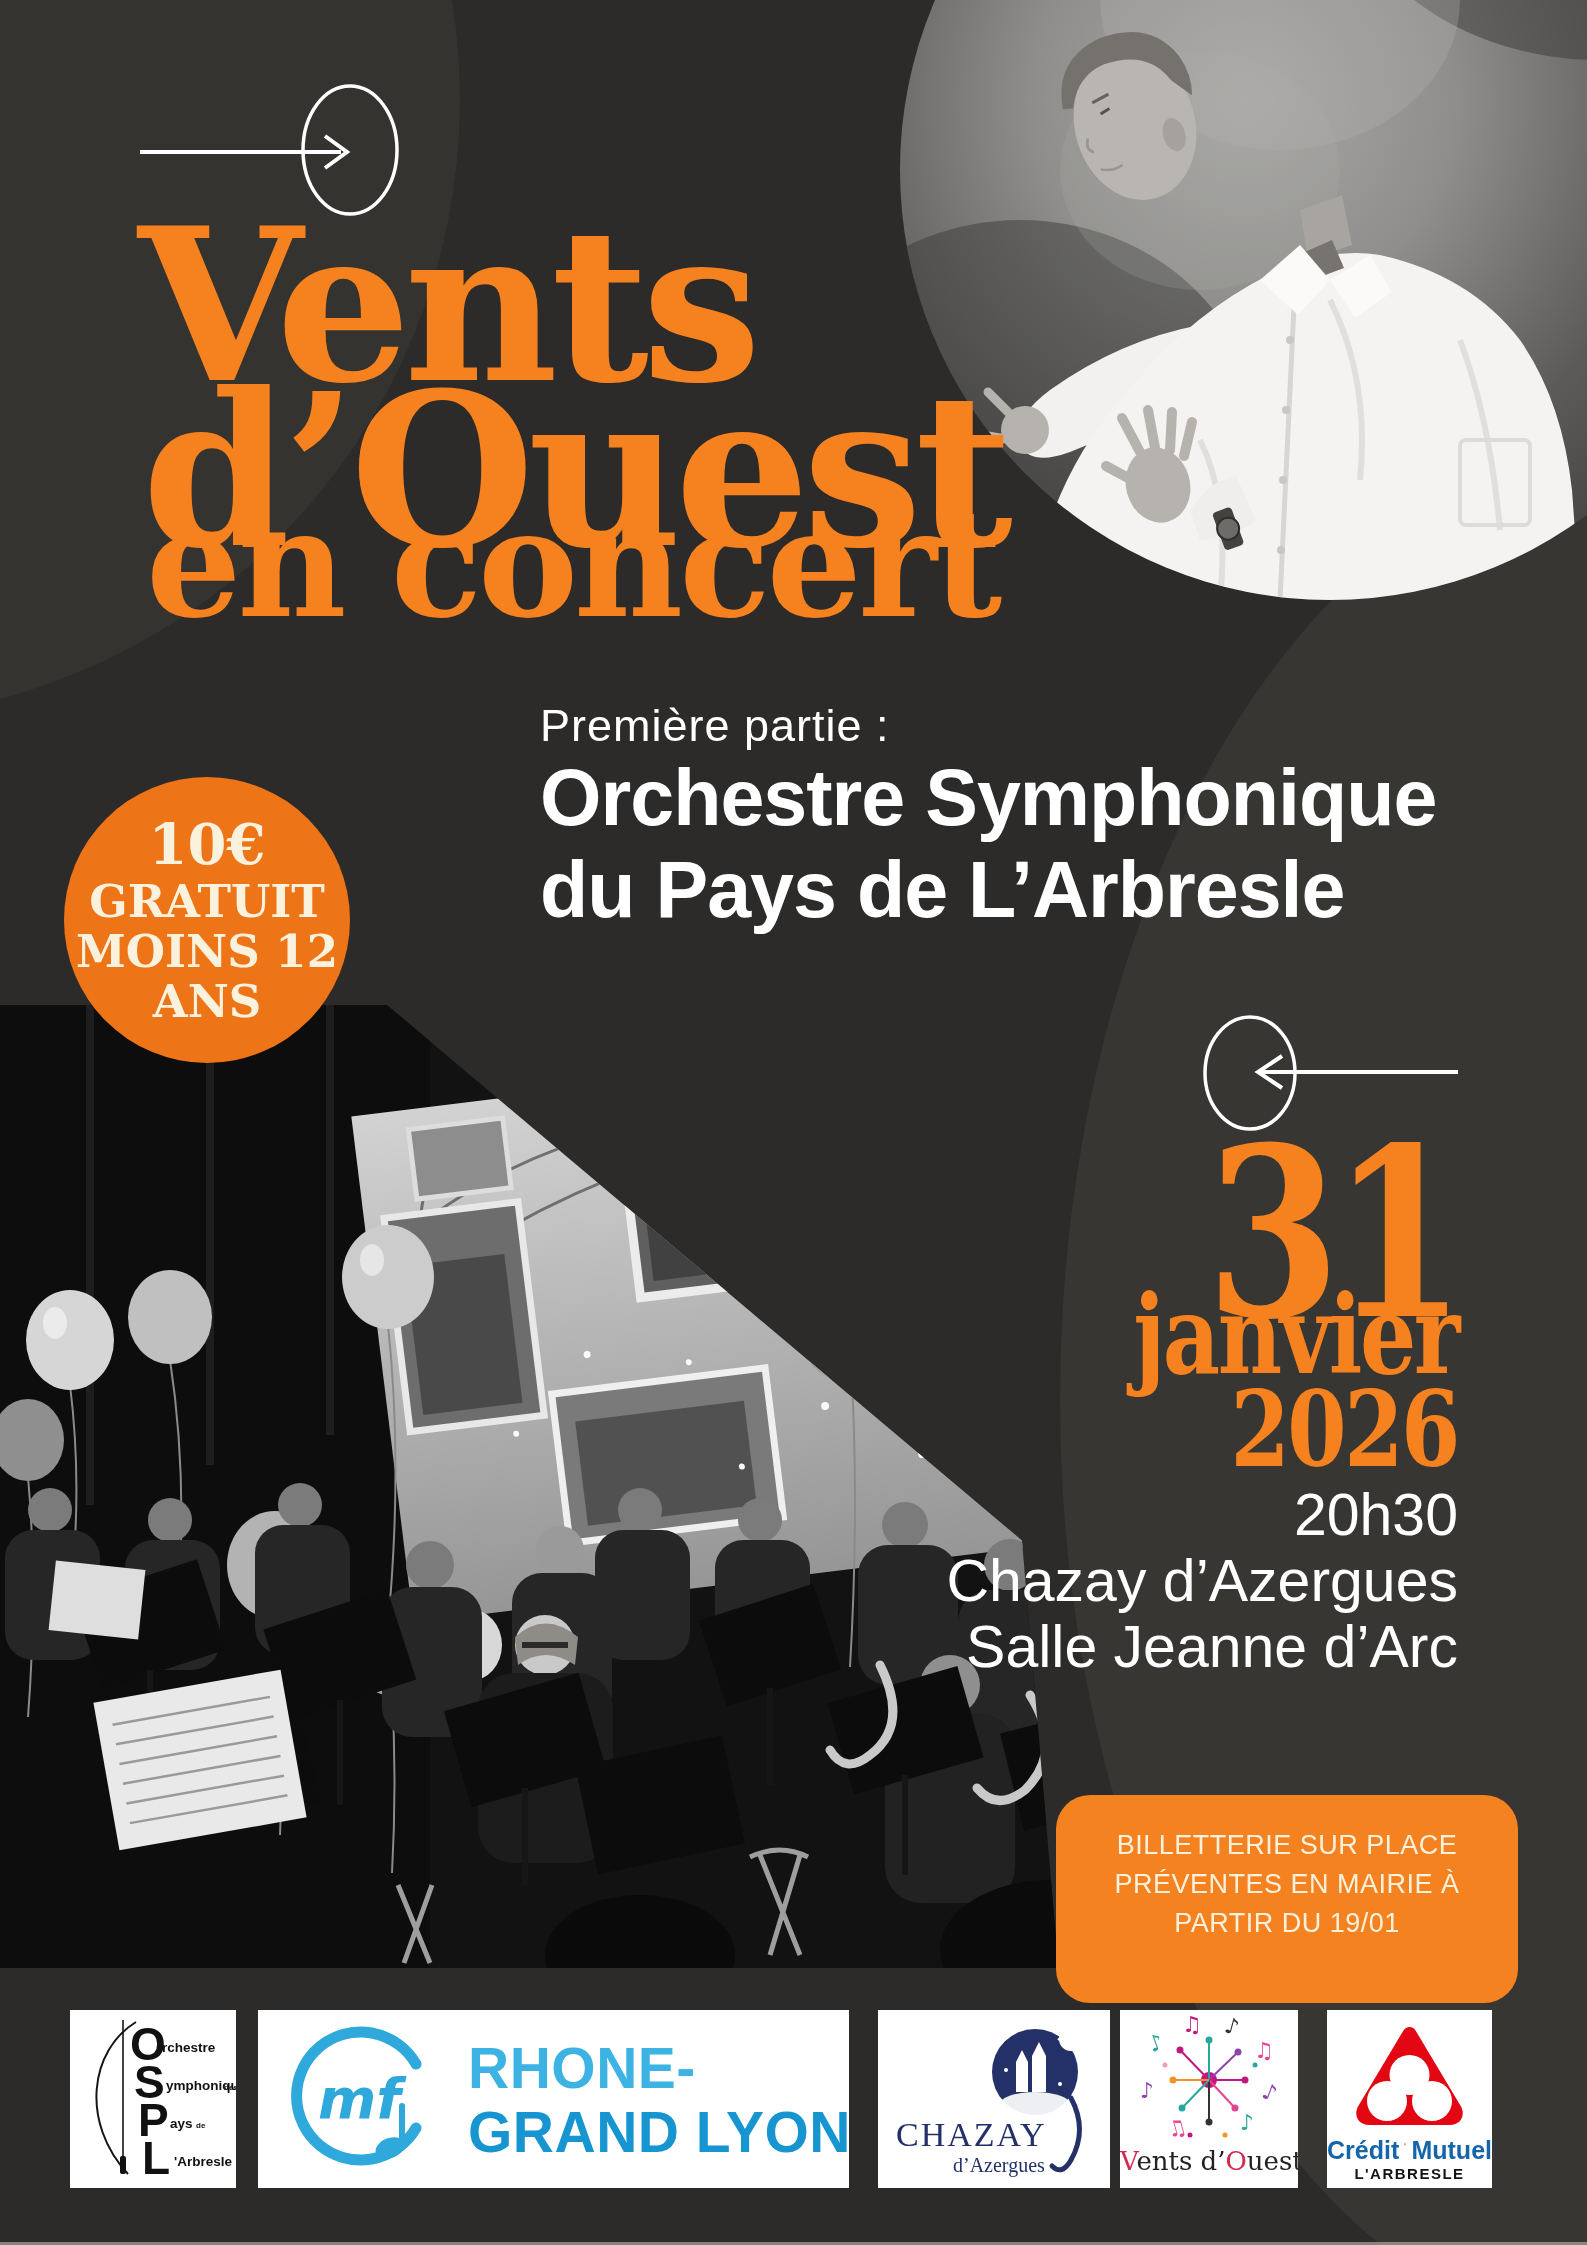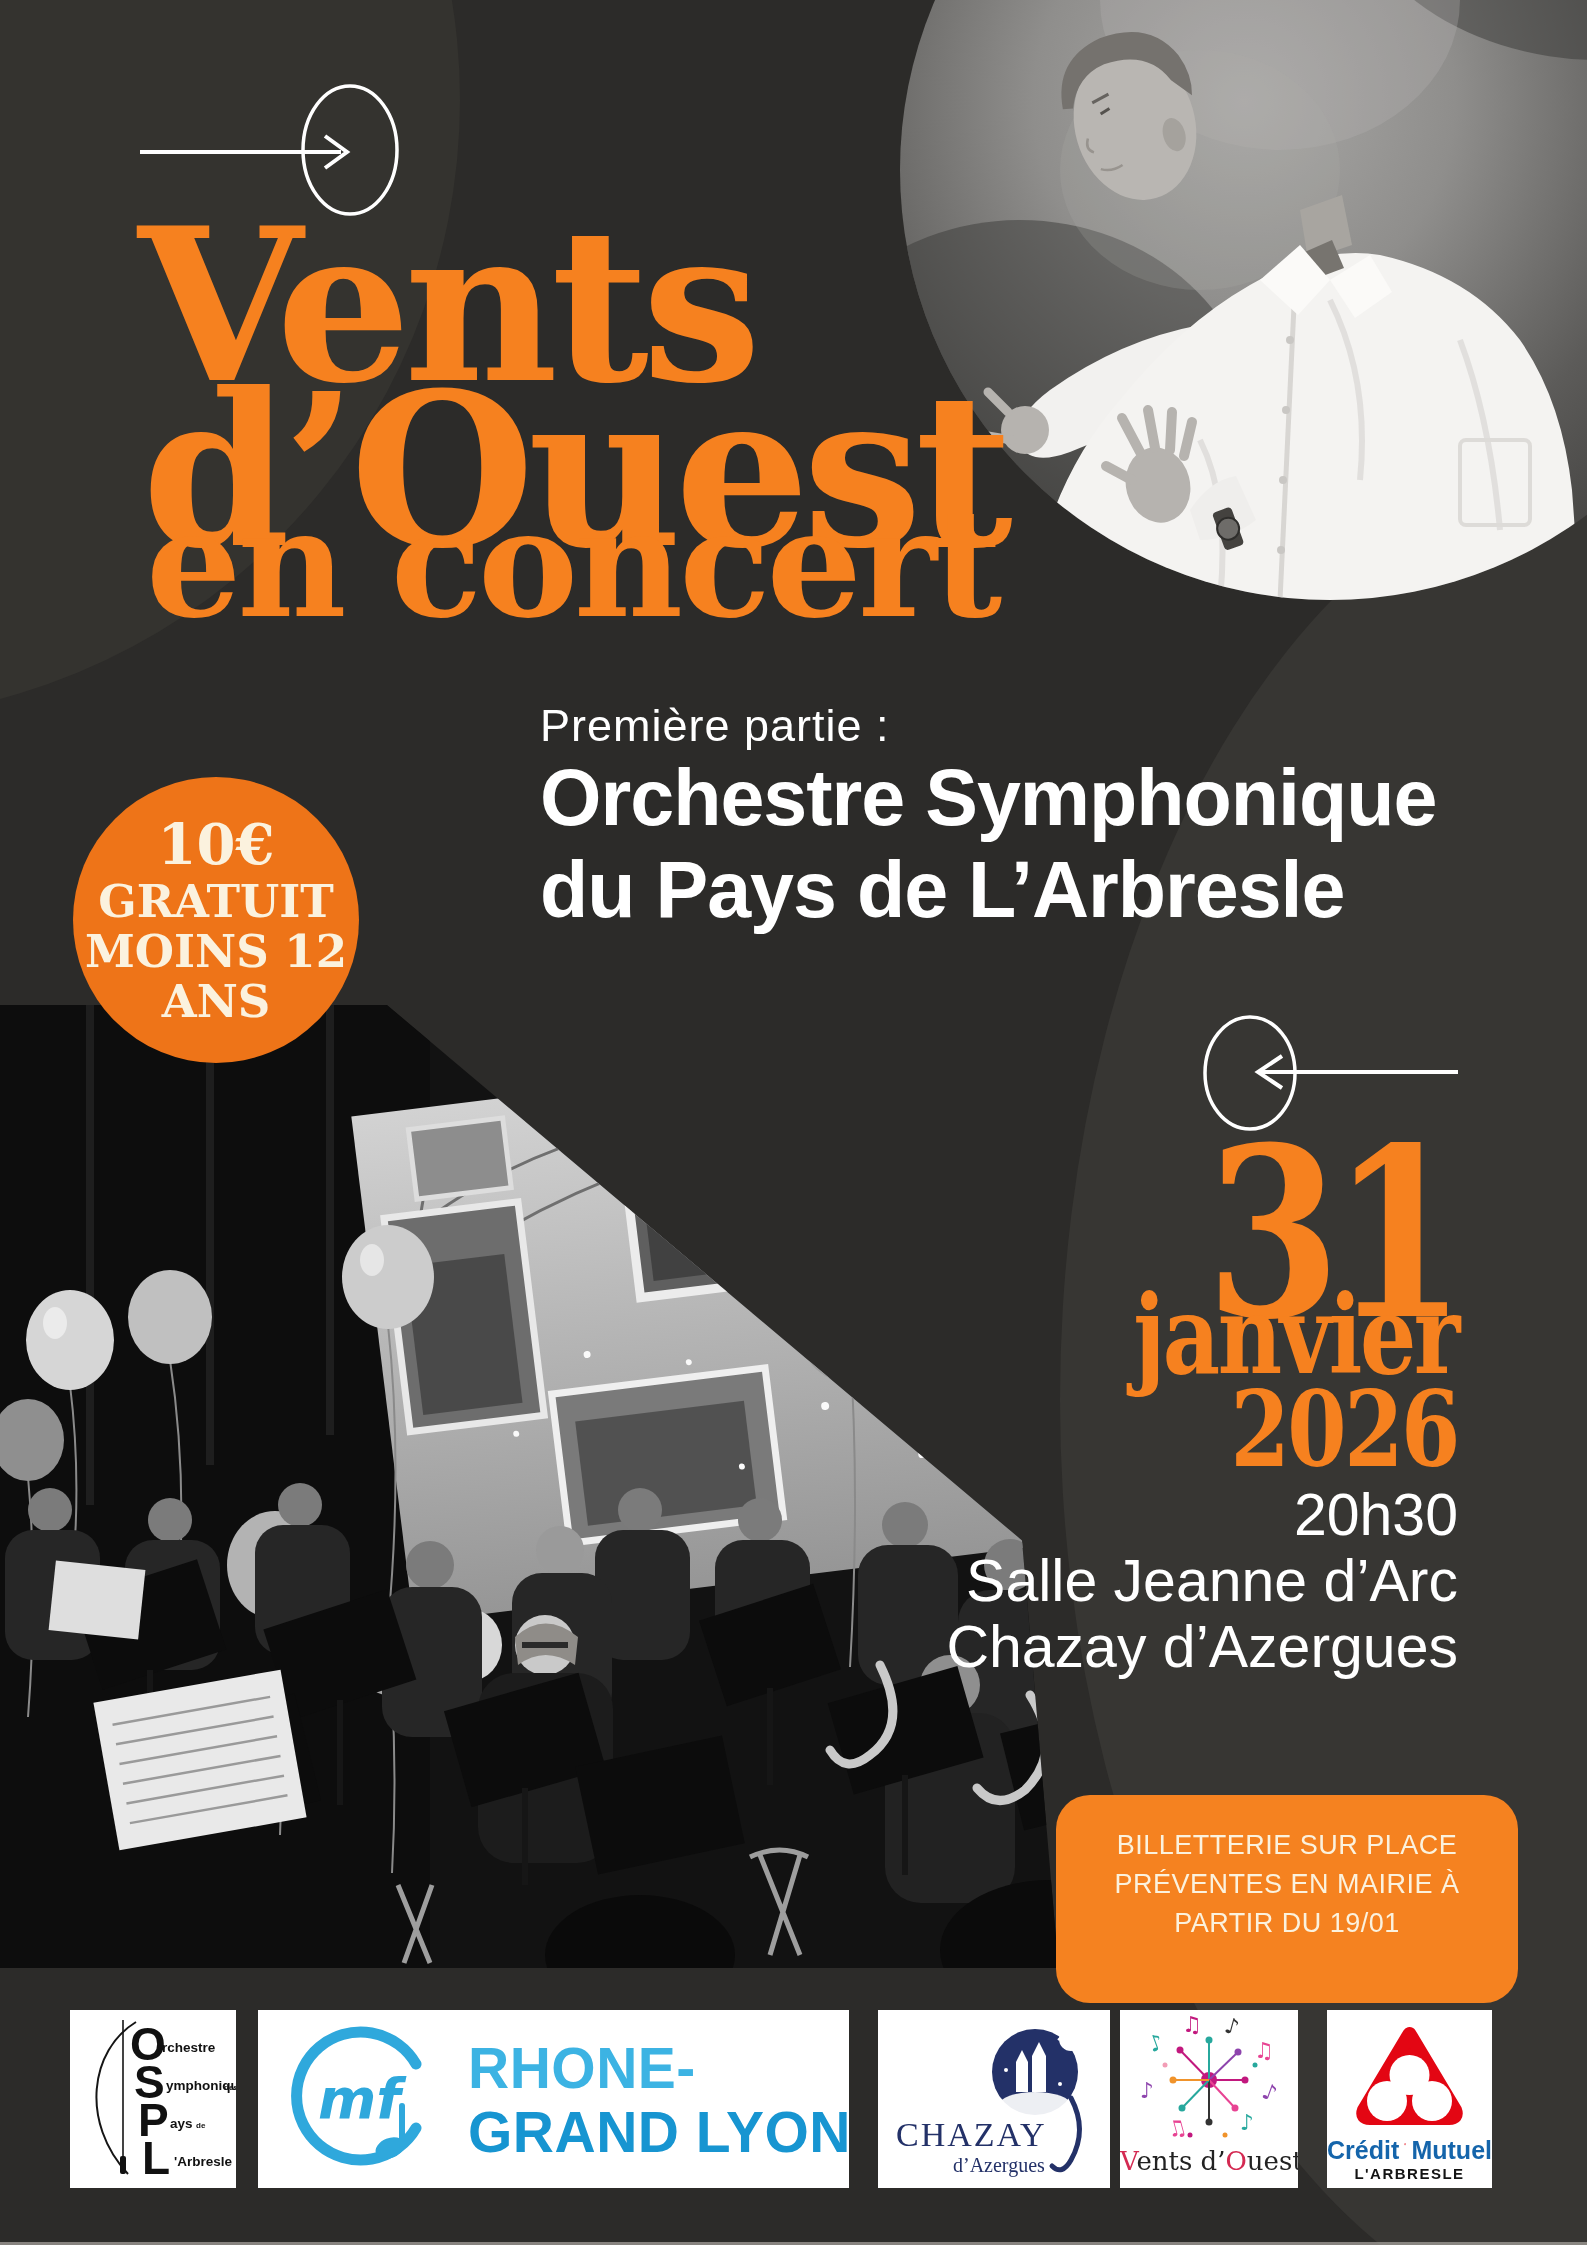--- a/index.html
+++ b/index.html
@@ -34,21 +34,21 @@
   .t1{left:138px;top:200px;font-size:212px;line-height:1;letter-spacing:-7px}
   .t2{left:142px;top:365px;font-size:212px;line-height:1;letter-spacing:-7px}
   .t3{left:146px;top:488px;font-size:150px;line-height:1;letter-spacing:-4px}
 
   
   .part{position:absolute;left:540px;top:700px;color:#fff}
   .part-label{font-size:45px;font-weight:400;letter-spacing:1px;}
   .part-name{font-size:79px;font-weight:700;letter-spacing:-1px;line-height:1.17;white-space:nowrap}
 
   
-  .badge{position:absolute;left:73px;top:777px;width:286px;height:286px;border-radius:50%;
+  .badge{position:absolute;left:64px;top:777px;width:286px;height:286px;border-radius:50%;
          background:var(--badge);display:flex;flex-direction:column;align-items:center;
          justify-content:center;text-align:center;color:var(--cream);
          font-family:"DejaVu Serif",serif;font-weight:700}
   .badge-price{font-size:56px;line-height:1.15}
   .badge-line{font-size:45px;line-height:1.12}
 
   
   .date{position:absolute;right:129px;top:1139px;text-align:right;color:var(--orange);
         font-family:"DejaVu Serif",serif;font-weight:700;transform:scaleX(.82);
         transform-origin:top right;white-space:nowrap}
@@ -313,22 +313,22 @@
   </svg>
 
   <div class="date">
     <div class="d-day">31</div>
     <div class="d-month">janvier</div>
     <div class="d-year">2026</div>
   </div>
 
   <div class="venue">
     <div>20h30</div>
+    <div>Chazay d’Azergues</div>
     <div>Salle Jeanne d’Arc</div>
-    <div>Chazay d’Azergues</div>
   </div>
 
   <div class="banner">
     <div>BILLETTERIE SUR PLACE</div>
     <div>PRÉVENTES EN MAIRIE À</div>
     <div>PARTIR DU 19/01</div>
   </div>
 
   <div class="logo-box box-ospl">
     <svg width="166" height="178" viewBox="0 0 166 178">

